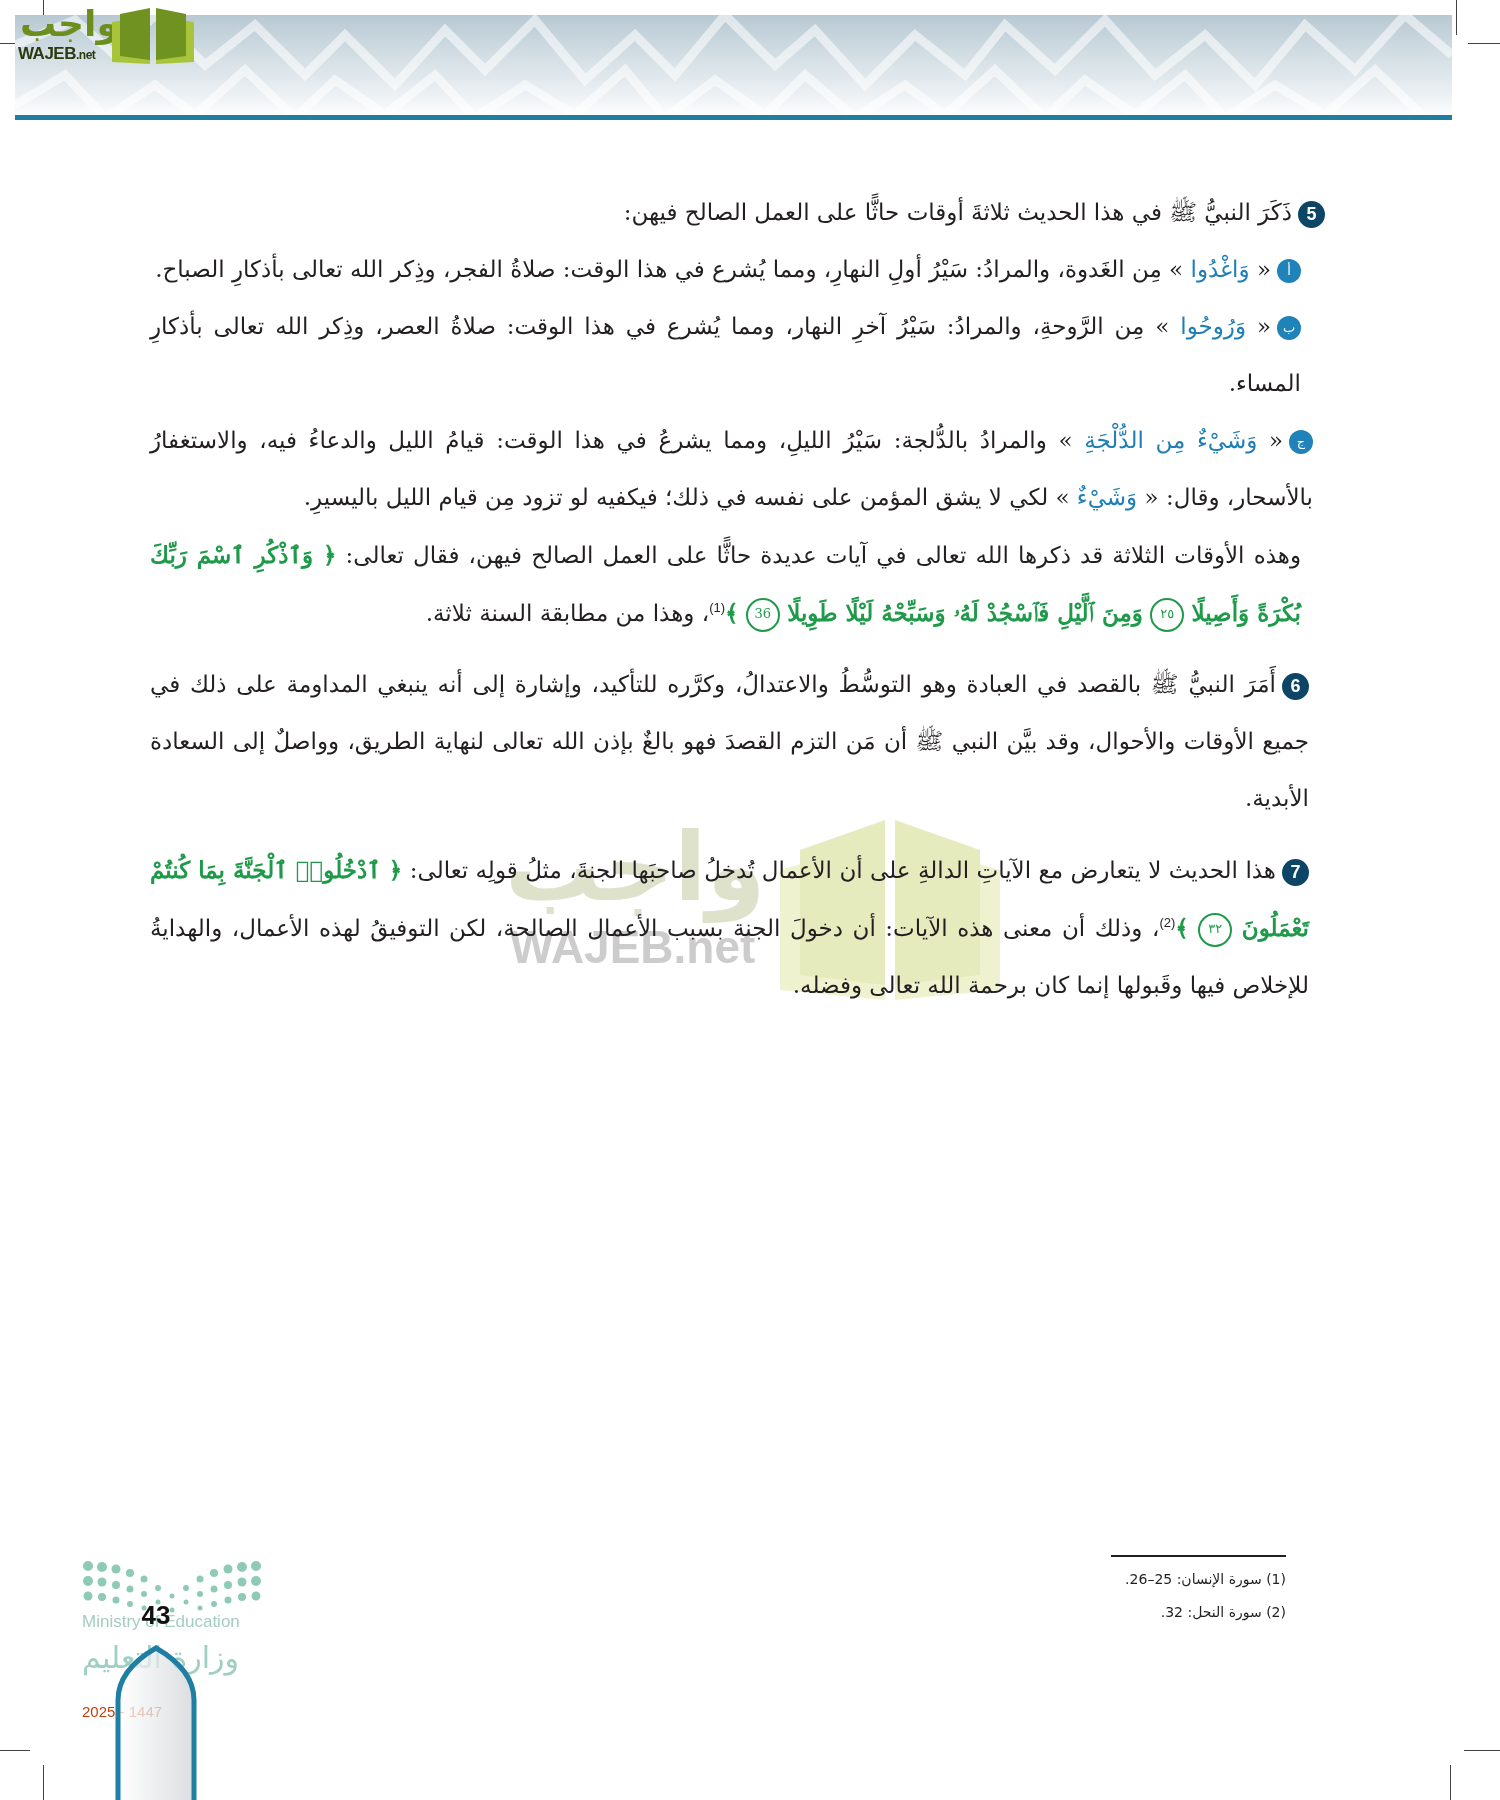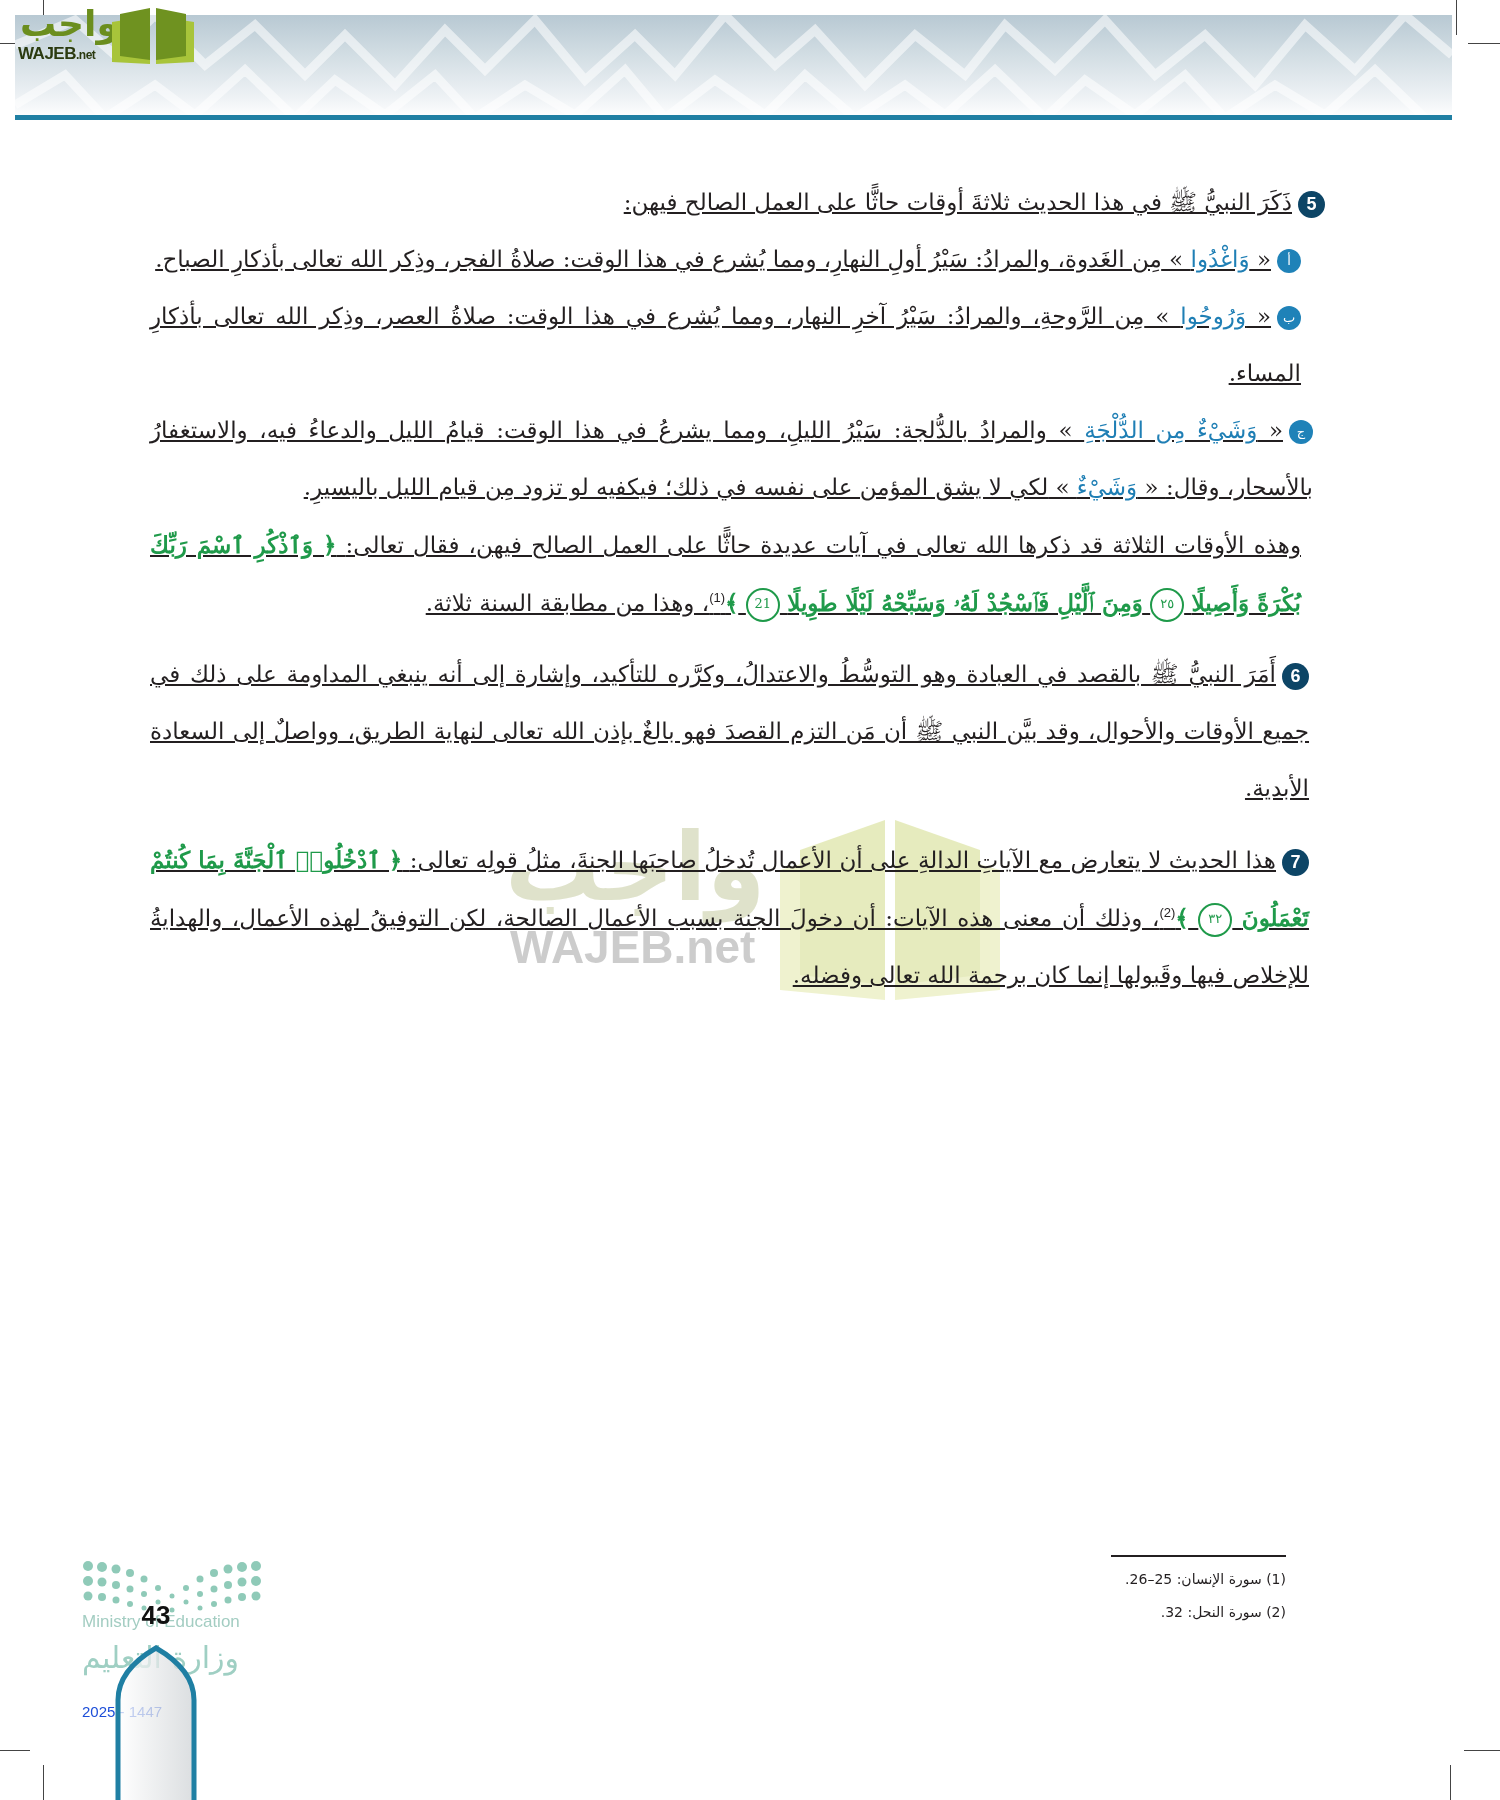--- a/index.html
+++ b/index.html
@@ -10,22 +10,22 @@
     background: linear-gradient(180deg,#b8c9d3 0%,#d3dee4 40%,#eef2f5 80%,#ffffff 100%); overflow:hidden; }
   .header-band svg { position:absolute; left:0; top:0; }
   .header-rule { position:absolute; left:15px; top:115px; width:1437px; height:5px; background:#1f7fa3; }
   .logo { position:absolute; left:8px; top:4px; width:185px; height:62px; }
   .logo-ar { position:absolute; left:12px; top:0px; font-family:"DejaVu Sans", sans-serif; font-weight:bold;
     font-size:36px; color:#6b8e1e; line-height:40px; }
   .logo-en { position:absolute; left:10px; top:40px; font-family:"Liberation Sans", sans-serif; font-weight:bold;
     font-size:17px; color:#2b3a10; letter-spacing:-0.5px; }
   .logo-en small { font-size:12px; }
   .logo-book { position:absolute; left:100px; top:0px; }
-  .content { position:absolute; left:150px; top:174px; width:1135px; direction:rtl; text-align:justify;
-    font-size:23px; line-height:57px;text-decoration:underline; }
+  .content { position:absolute; left:150px; top:184px; width:1135px; direction:rtl; text-align:justify;
+    font-size:23px; line-height:57px; }
   .point { position:relative; }
   .num { display:inline-block; width:27px; height:27px; border-radius:50%; background:#0d4566; color:#fff;
     font-family:"Liberation Sans", sans-serif; font-weight:bold; font-size:18px; line-height:27px; text-align:center;
     vertical-align:middle; margin-left:6px; }
   .sub { display:inline-block; width:24px; height:24px; border-radius:50%; background:#1f82b8; color:#fff;
     font-family:"DejaVu Sans", sans-serif; font-size:13px; line-height:24px; text-align:center; vertical-align:middle; margin-left:6px; }
   .p5 { margin-right:-40px; }
   .blue { color:#1f7fb5; }
   .green { color:#1f9a4a; font-weight:bold; }
   .ayah { display:inline-block; width:30px; height:30px; border:2px solid #1f9a4a; border-radius:50%; font-size:13px;
@@ -37,21 +37,21 @@
     font-size:95px; color:#d8dcbf; line-height:95px; opacity:0.8; }
   .wm-en { position:absolute; left:510px; top:920px; font-family:"Liberation Sans", sans-serif; font-weight:bold;
     font-size:46px; color:#bcbcbc; opacity:0.75; }
   .footnotes { position:absolute; left:1050px; top:1555px; width:236px; direction:rtl; font-family:"DejaVu Sans", sans-serif;
     font-size:14px; color:#231f20; }
   .fn-rule { width:175px; height:2px; background:#231f20; margin-left:auto; margin-bottom:6px; }
   .fn-item { line-height:33px; white-space:nowrap; }
   .moe { position:absolute; left:80px; top:1560px; width:200px; }
   .moe-ar { position:absolute; left:82px; top:1640px; font-family:"DejaVu Sans", sans-serif; font-size:30px; color:#9fcfc3; direction:rtl; }
   .moe-en { position:absolute; left:82px; top:1612px; font-family:"Liberation Sans", sans-serif; font-size:17px; color:#a3cdc2; }
-  .moe-yr { position:absolute; left:82px; top:1703px; font-family:"Liberation Sans", sans-serif; font-size:15px; color:#1d4ed8; }
+  .moe-yr { position:absolute; left:82px; top:1703px; font-family:"Liberation Sans", sans-serif; font-size:15px; color:#c2410c; }
   .tab { position:absolute; left:114px; top:1645px; width:84px; height:155px; }
   .pageno { position:absolute; left:134px; top:1600px; width:44px; text-align:center; font-family:"Liberation Sans", sans-serif;
     font-weight:bold; font-size:26px; color:#111; }
 </style>
 </head>
 <body>
 
 <div class="crop" style="left:43px;top:0;width:1px;height:30px;"></div>
 <div class="crop" style="left:0;top:43px;width:30px;height:1px;"></div>
 <div class="crop" style="left:1456px;top:0;width:1px;height:35px;"></div>
@@ -111,21 +111,21 @@
       <span class="sub">ج</span>«&nbsp;<span class="blue">وَشَيْءٌ مِن الدُّلْجَةِ</span>&nbsp;»
       <span>والمرادُ بالدُّلجة: سَيْرُ الليلِ، ومما يشرعُ في هذا الوقت: قيامُ الليل والدعاءُ فيه، والاستغفارُ بالأسحار، وقال:</span>
       «&nbsp;<span class="blue">وَشَيْءٌ</span>&nbsp;»
       <span>لكي لا يشق المؤمن على نفسه في ذلك؛ فيكفيه لو تزود مِن قيام الليل باليسيرِ.</span>
     </div>
     <div style="margin-right:24px;">
       <span>وهذه الأوقات الثلاثة قد ذكرها الله تعالى في آيات عديدة حاثًّا على العمل الصالح فيهن، فقال تعالى:</span>
       <span class="green">﴿ وَٱذْكُرِ ٱسْمَ رَبِّكَ بُكْرَةً وَأَصِيلًا</span>
       <span class="ayah">٢٥</span>
       <span class="green">وَمِنَ ٱلَّيْلِ فَٱسْجُدْ لَهُۥ وَسَبِّحْهُ لَيْلًا طَوِيلًا</span>
-      <span class="ayah">21</span>
+      <span class="ayah">36</span>
       <span class="green">﴾</span><sup>(1)</sup><span>، وهذا من مطابقة السنة ثلاثة.</span>
     </div>
   </div>
 
   <div class="gap"></div>
 
   <div class="point" style="margin-right:-24px;">
     <span class="num">6</span><span>أَمَرَ النبيُّ ﷺ بالقصد في العبادة وهو التوسُّطُ والاعتدالُ، وكرَّره للتأكيد، وإشارة إلى أنه ينبغي المداومة على ذلك في جميع الأوقات والأحوال، وقد بيَّن النبي ﷺ أن مَن التزم القصدَ فهو بالغٌ بإذن الله تعالى لنهاية الطريق، وواصلٌ إلى السعادة الأبدية.</span>
   </div>
 

